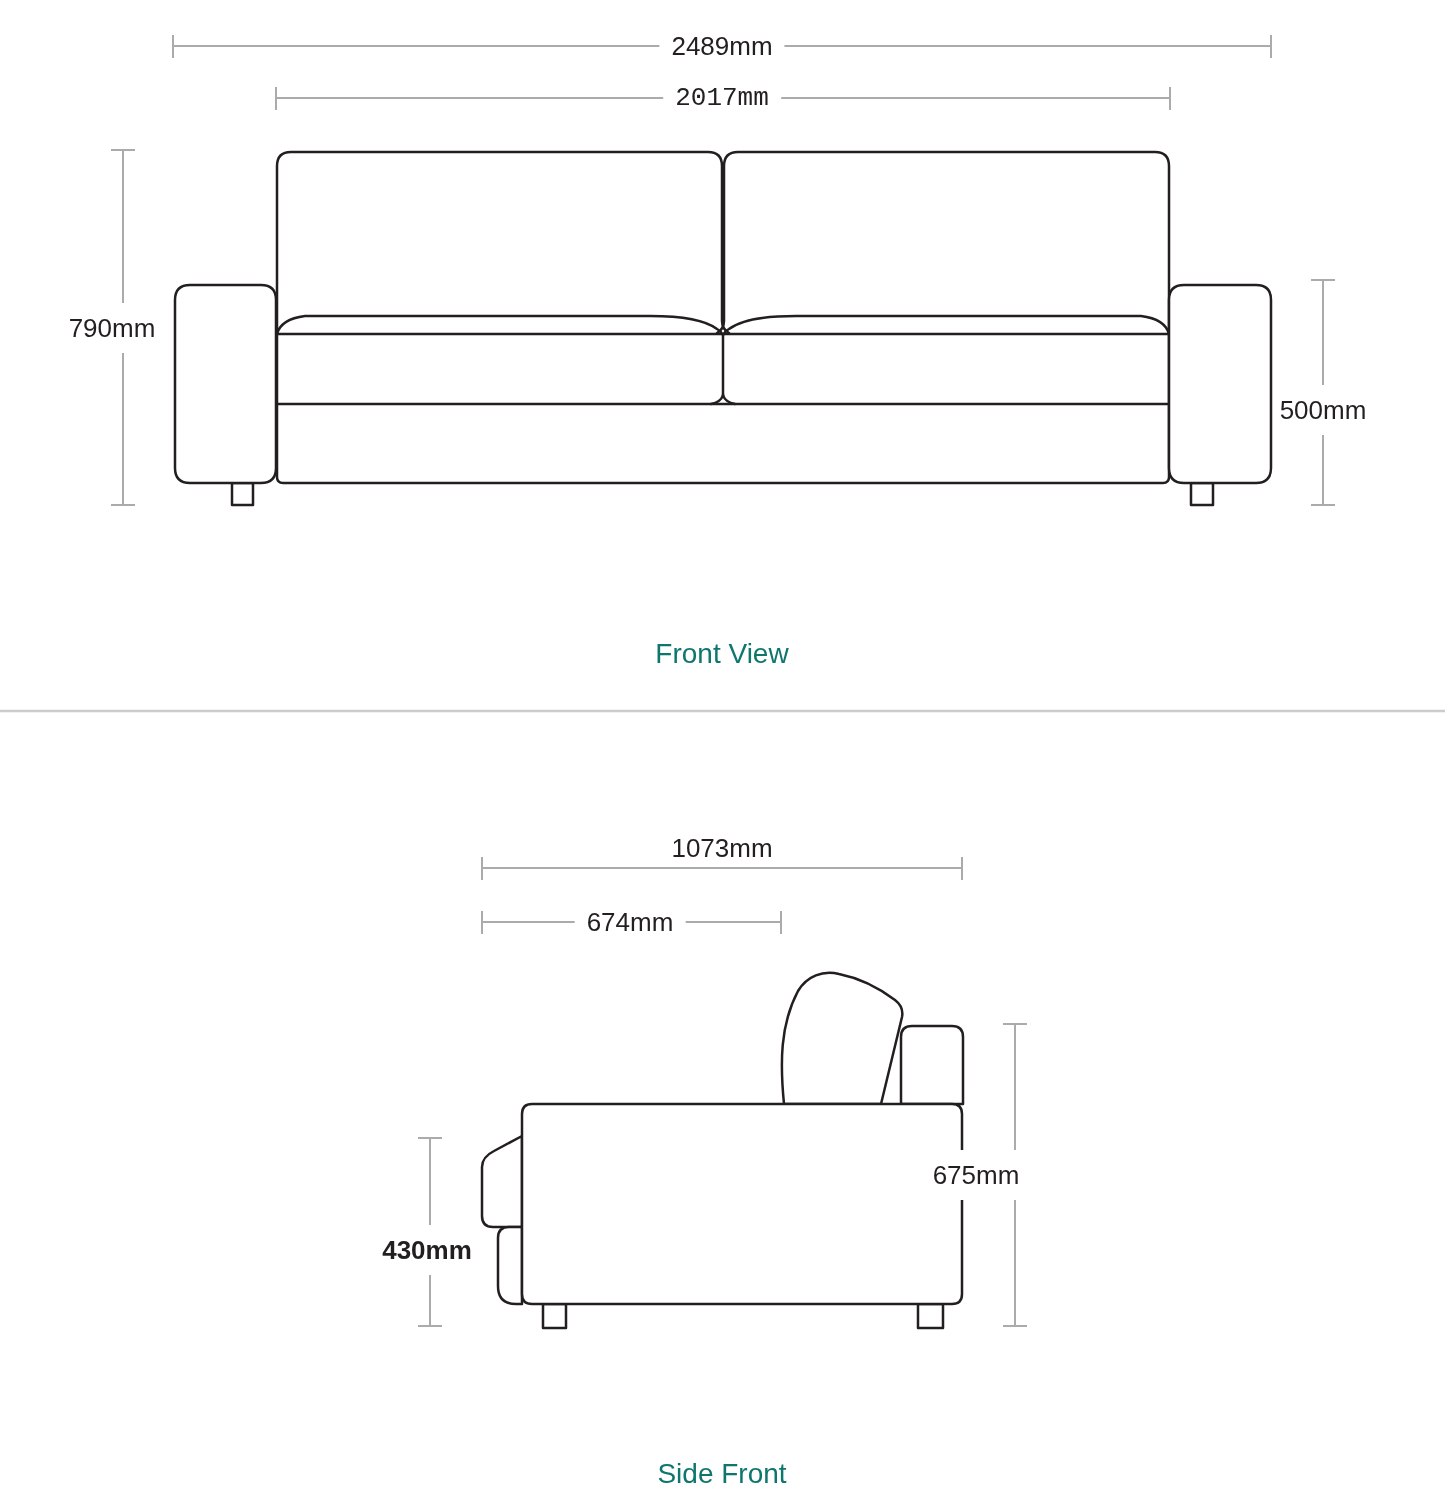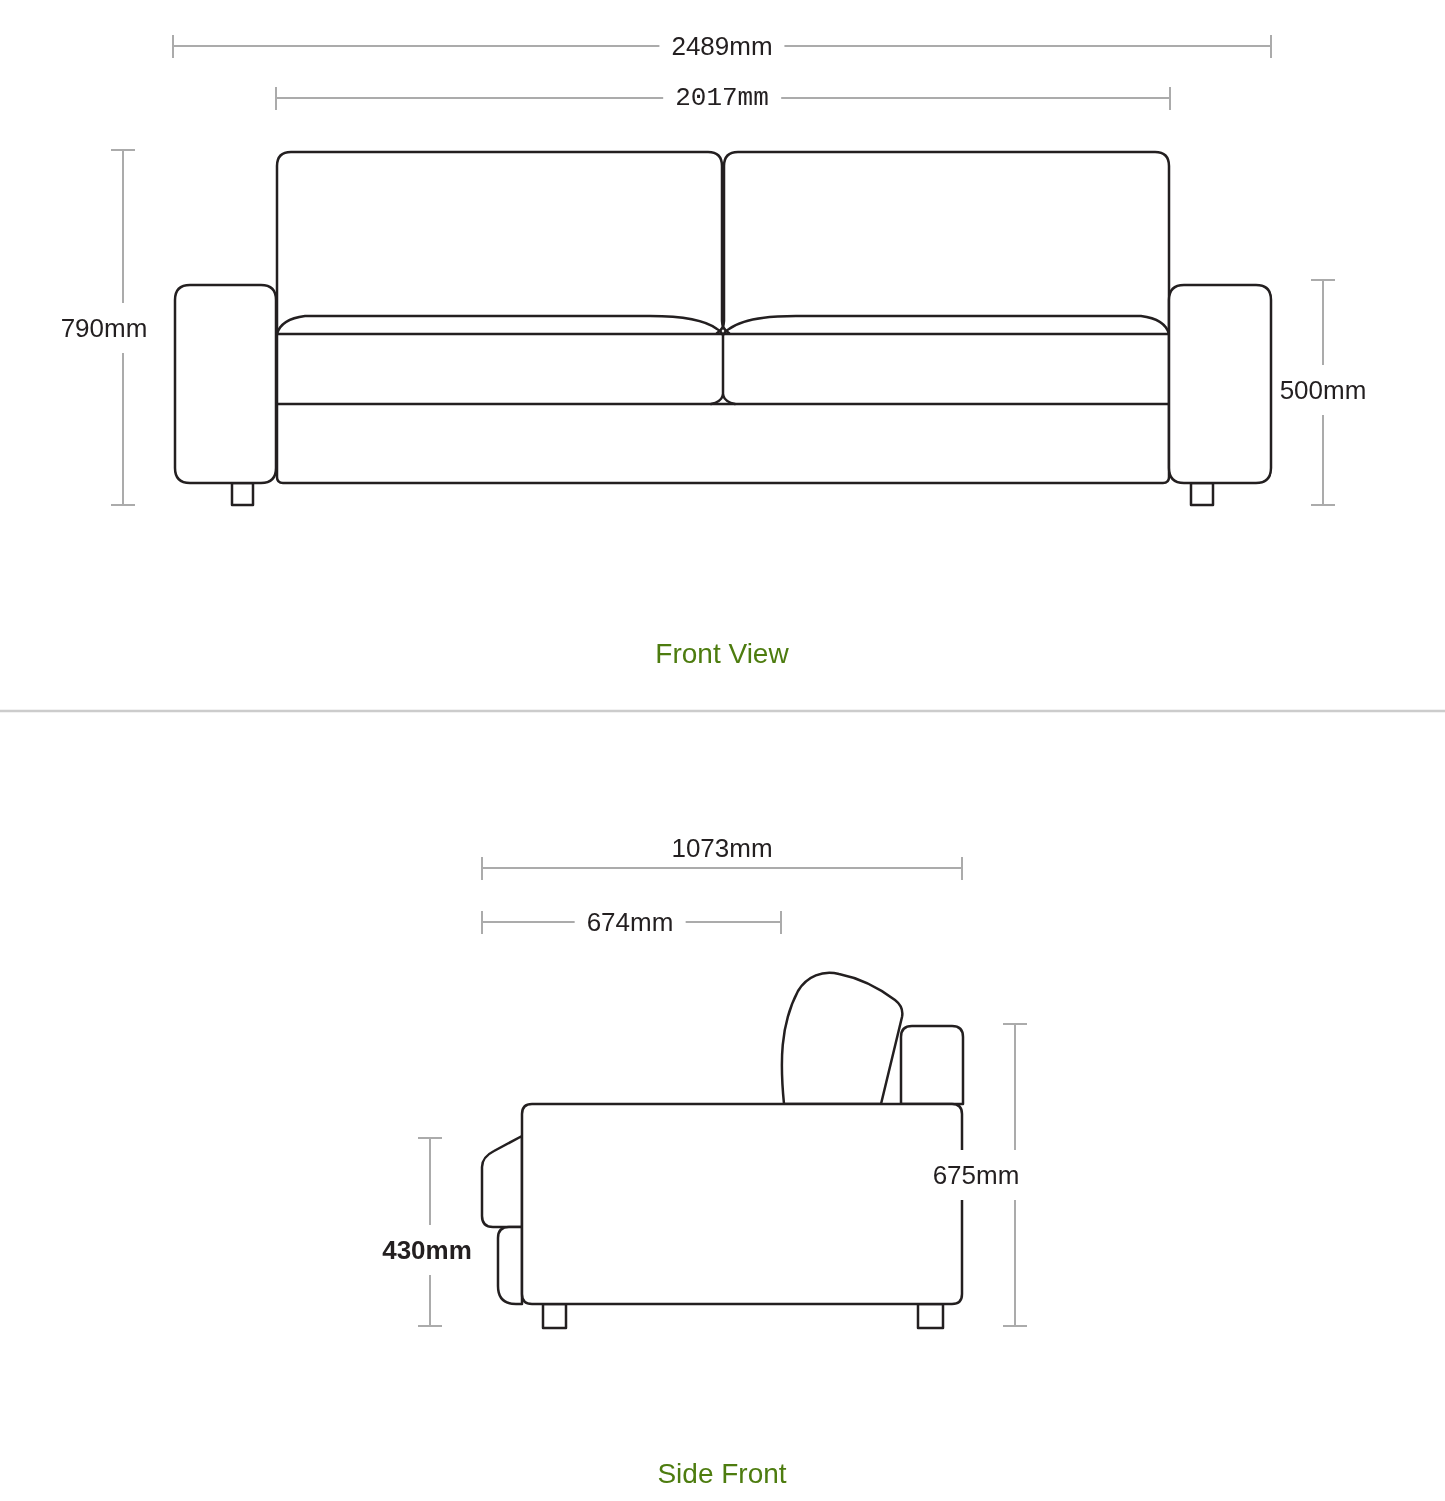--- a/index.html
+++ b/index.html
@@ -52,21 +52,21 @@
     font-size: 26px;
     line-height: 1;
     background: #ffffff;
     white-space: nowrap;
   }
   .label.on-hline { padding: 6px 12px; }
   .label.on-vline { padding: 12px 6px; }
   .view-title {
     position: absolute;
     transform: translate(-50%, -50%);
-    color: #4d7c0f;
+    color: #0f766e;
     font-size: 28px;
     line-height: 1;
     white-space: nowrap;
   }
 </style>
 </head>
 <body>
 
 <div id="stage">
 
@@ -125,23 +125,23 @@
       <path class="dim" d="M 1015,991 L 1015,1293 M 1004,991 L 1026,991 M 1004,1293 L 1026,1293"></path>
     </g>
 
     <path class="divider" d="M 0,678 L 1445,678"></path>
   </svg>
 
   <div class="label on-hline" style="left:722px; top:13px;">2489mm</div>
 
   <div class="label on-hline" style="left:722px; top:65px;font-family:Liberation Mono, monospace;">2017mm</div>
 
-  <div class="label on-vline" style="left:104px; top:295px;">790mm</div>
+  <div class="label on-vline" style="left:112px; top:295px;">790mm</div>
 
-  <div class="label on-vline" style="left:1323px; top:357px;">500mm</div>
+  <div class="label on-vline" style="left:1323px; top:377px;">500mm</div>
 
   <div class="view-title" style="left:722px; top:621px;">Front View</div>
 
   <div class="label on-hline" style="left:722px; top:815px;">1073mm</div>
 
   <div class="label on-hline" style="left:630px; top:889px;">674mm</div>
 
   <div class="label on-vline" style="left:427px; top:1217px;font-weight:bold;">430mm</div>
 
   <div class="label on-vline" style="left:976px; top:1142px;">675mm</div>

